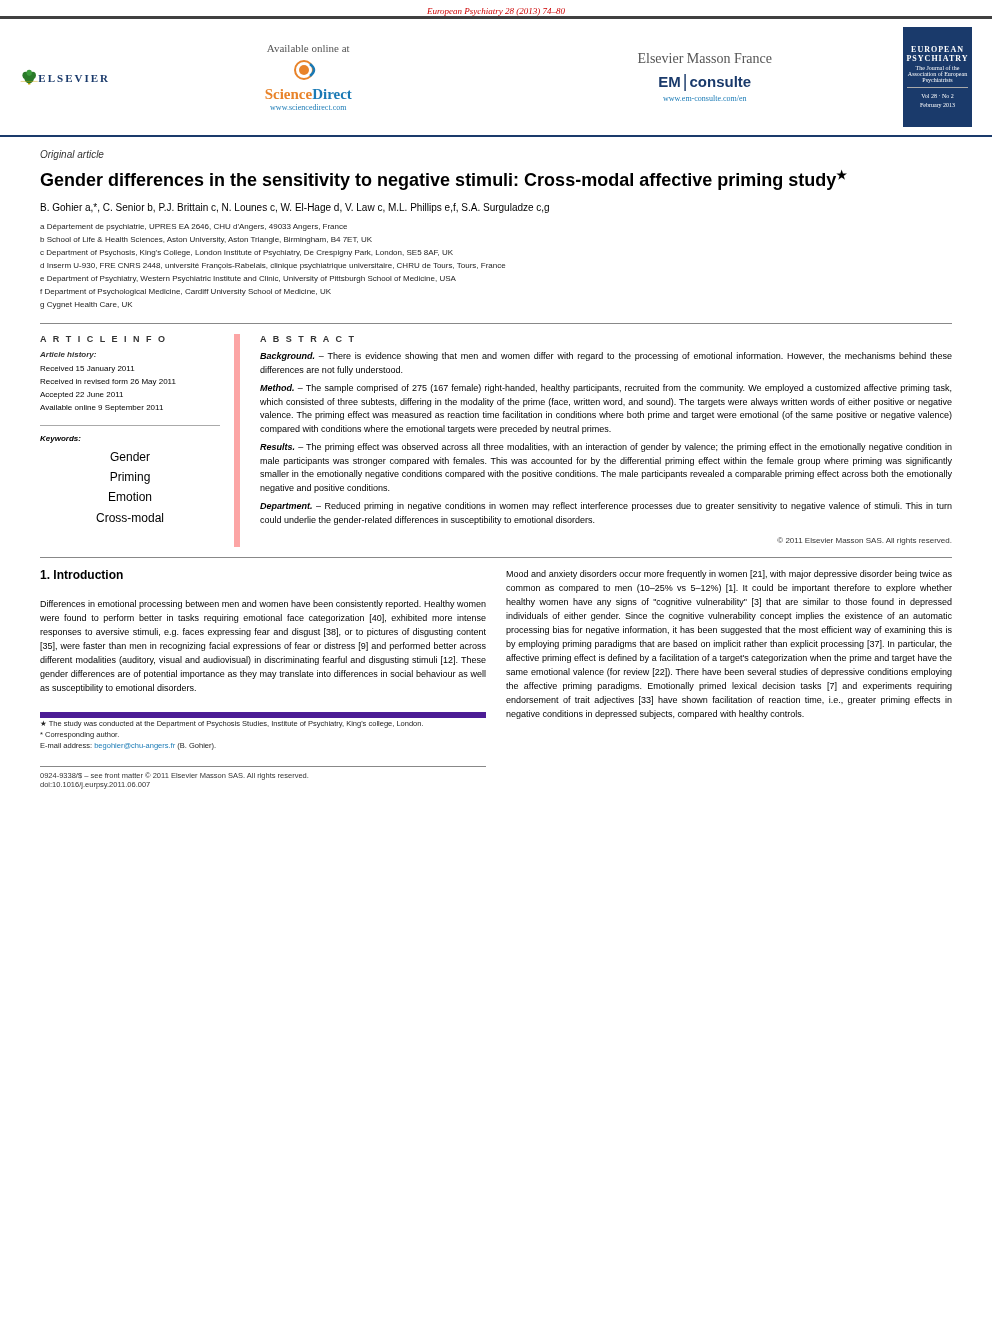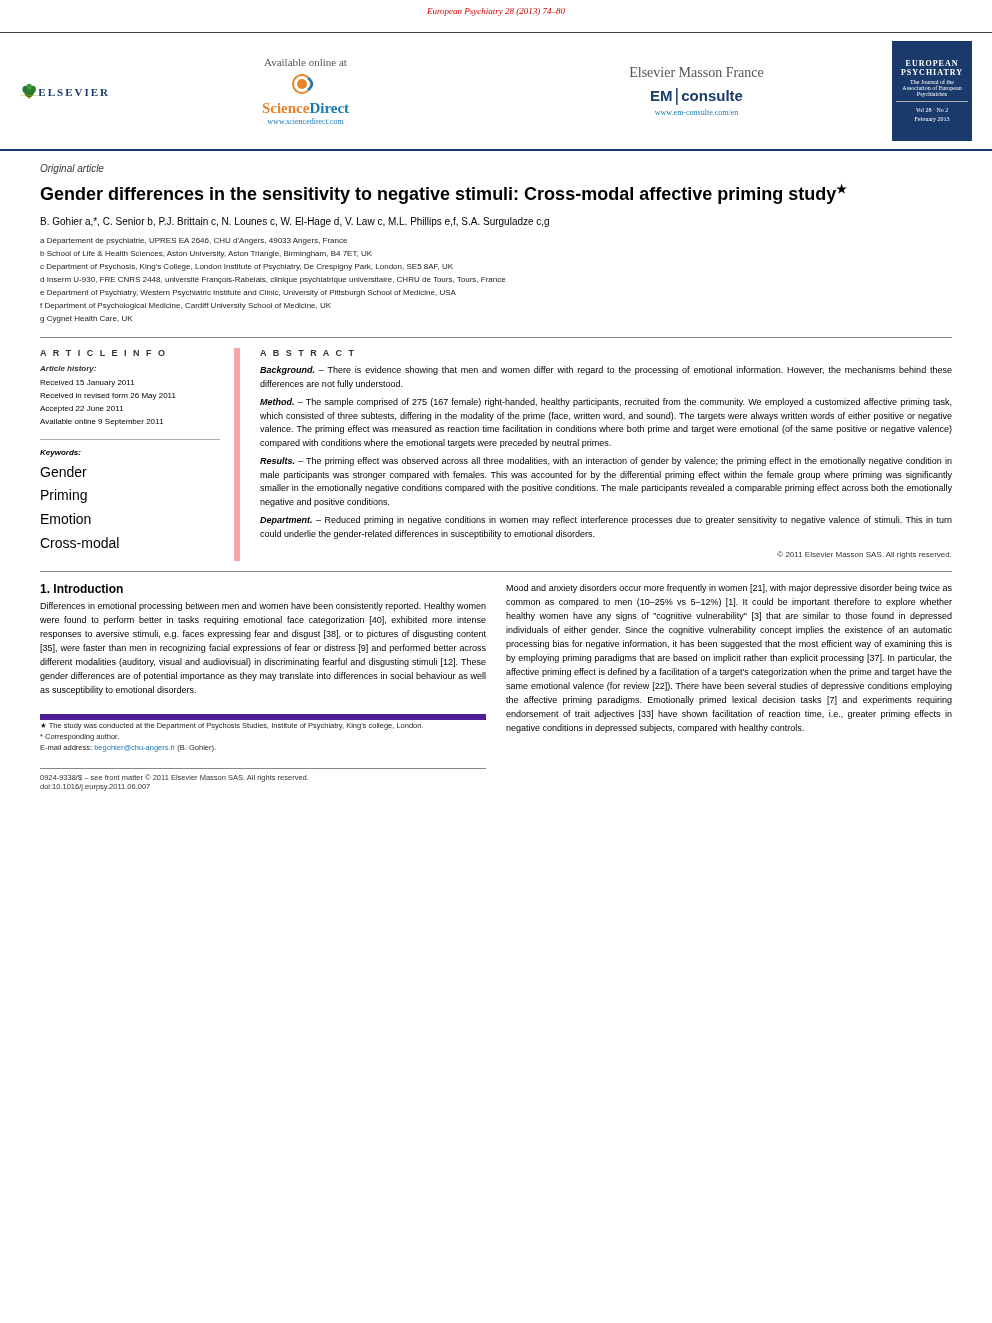--- a/index.html
+++ b/index.html
@@ -8,22 +8,22 @@
       font-size: 10px;
       background: #fff;
       color: #000;
       width: 992px;
       min-height: 1323px;
     }
     .journal-header {
       text-align: center;
       font-size: 9px;
       color: #c00;
-      padding: 6px 0 16px;
-      border-bottom: 1px solid #404040;
+      padding: 6px 0 0;
+      border-bottom: 3px solid #404040;
       font-style: italic;
     }
     .top-logos {
       display: flex;
       align-items: center;
       justify-content: space-between;
       padding: 8px 20px;
       border-bottom: 2px solid #1a3a6b;
     }
     .elsevier-logo {
@@ -79,21 +79,21 @@
       justify-content: center;
       gap: 2px;
       font-size: 16px;
       font-weight: bold;
     }
     .em-em { color: #1a3a6b; }
     .em-bar { color: #1a3a6b; font-size: 20px; }
     .em-consulte { color: #1a3a6b; }
     .em-url { font-size: 8px; color: #1a7ab5; margin-top: 2px; }
     .ep-cover {
-      width: 80px;
+      width: 69px;
       height: 100px;
       background: #1a3a6b;
       color: #fff;
       font-size: 7px;
       display: flex;
       flex-direction: column;
       align-items: center;
       justify-content: center;
       text-align: center;
       padding: 4px;
@@ -173,23 +173,24 @@
     }
     .keywords-section { margin-top: 6px; }
     .keywords-label {
       font-size: 8px;
       font-style: italic;
       font-family: Arial, sans-serif;
       font-weight: bold;
       margin-bottom: 4px;
     }
     .keywords-list {
-      font-size: 14px;
+      font-size: 12px;
       font-family: Arial, sans-serif;
       line-height: 1.7;
+      text-align: center;
     }
     .abstract-text {
       font-size: 9px;
       line-height: 1.5;
       text-align: justify;
       font-family: Arial, sans-serif;
     }
     .abstract-text p { margin-bottom: 5px; }
     .abstract-text .section-word { font-style: italic; font-weight: bold; }
     .copyright {
@@ -209,21 +210,21 @@
       gap: 20px;
       margin-top: 8px;
     }
     .intro-left, .intro-right {
       flex: 1;
     }
     .intro-heading {
       font-size: 12px;
       font-weight: bold;
       font-family: Arial, sans-serif;
-      margin-bottom: 4px;
+      margin-bottom: 16px;
     }
     .intro-text {
       font-size: 9px;
       line-height: 1.55;
       text-align: justify;
       font-family: Arial, sans-serif;
     }
     .footnote-section {
       margin-top: 16px;
       border-top: 6px solid #4c1d95;

